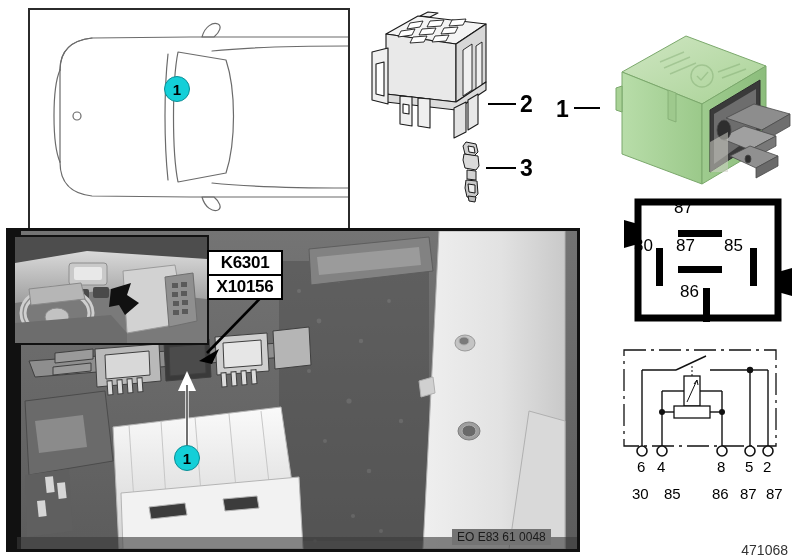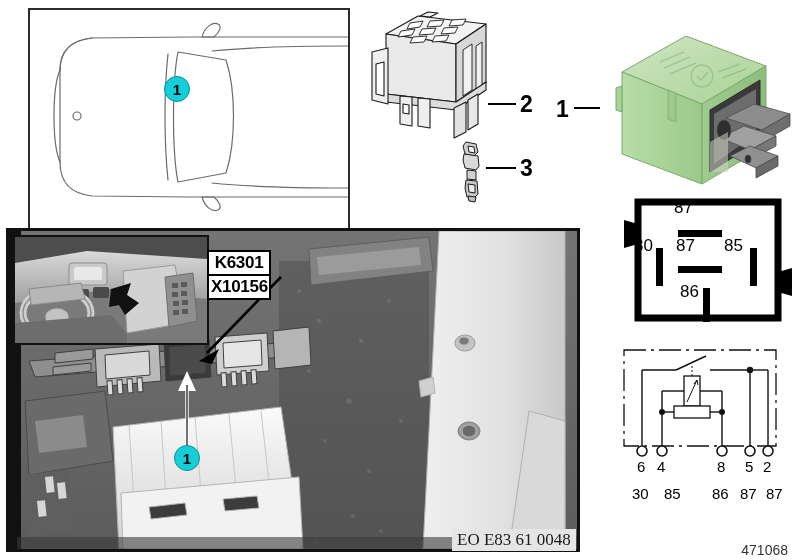--- a/index.html
+++ b/index.html
@@ -77,21 +77,21 @@
     box-sizing: border-box;
     overflow: hidden;
     background: #8d8d8d;
     z-index: 6;
   }
 
   
   .code-box {
     position: absolute;
     left: 207px; top: 250px;
-    width: 64px;
+    width: 76px;
     background: #fff;
     border: 2px solid #000;
     box-sizing: border-box;
     z-index: 20;
   }
   .code-box div {
     font-size: 17px;
     font-weight: bold;
     letter-spacing: -0.3px;
     text-align: center;
@@ -99,26 +99,26 @@
     padding: 1px 2px;
     font-family: "Liberation Sans", sans-serif;
     color: #000;
   }
   .code-box .row-top { border-bottom: 2px solid #000; }
 
   
   .eo-caption {
     position: absolute;
     left: 452px; top: 529px;
-    background: #e5e5e5;
+    background: #737373;
     color: #1a1a1a;
-    font-size: 17px;
+    font-size: 12px;
     padding: 1px 5px;
     z-index: 25;
-    font-family: Liberation Serif, serif;
+    font-family: Liberation Sans, sans-serif;
     white-space: nowrap;
   }
 
   
   .page-id {
     position: absolute;
     right: 12px; bottom: 2px;
     font-size: 14px;
     color: #333;
     font-family: "Liberation Sans", sans-serif;

